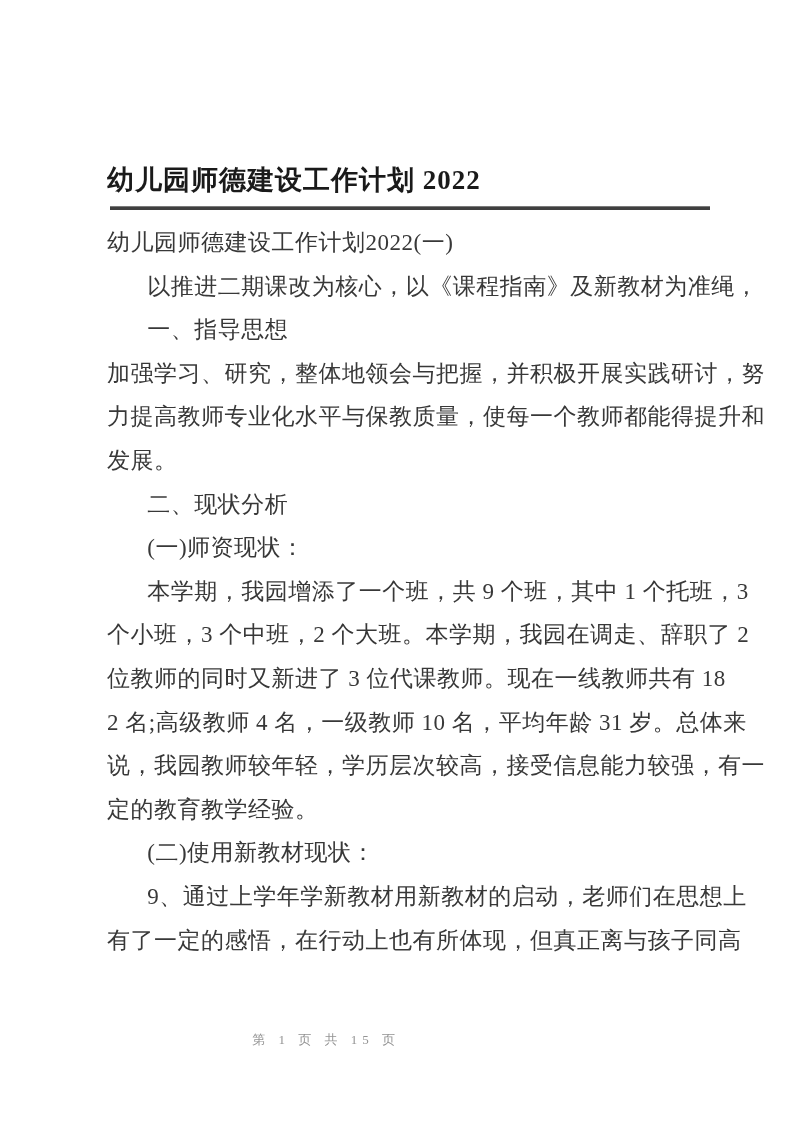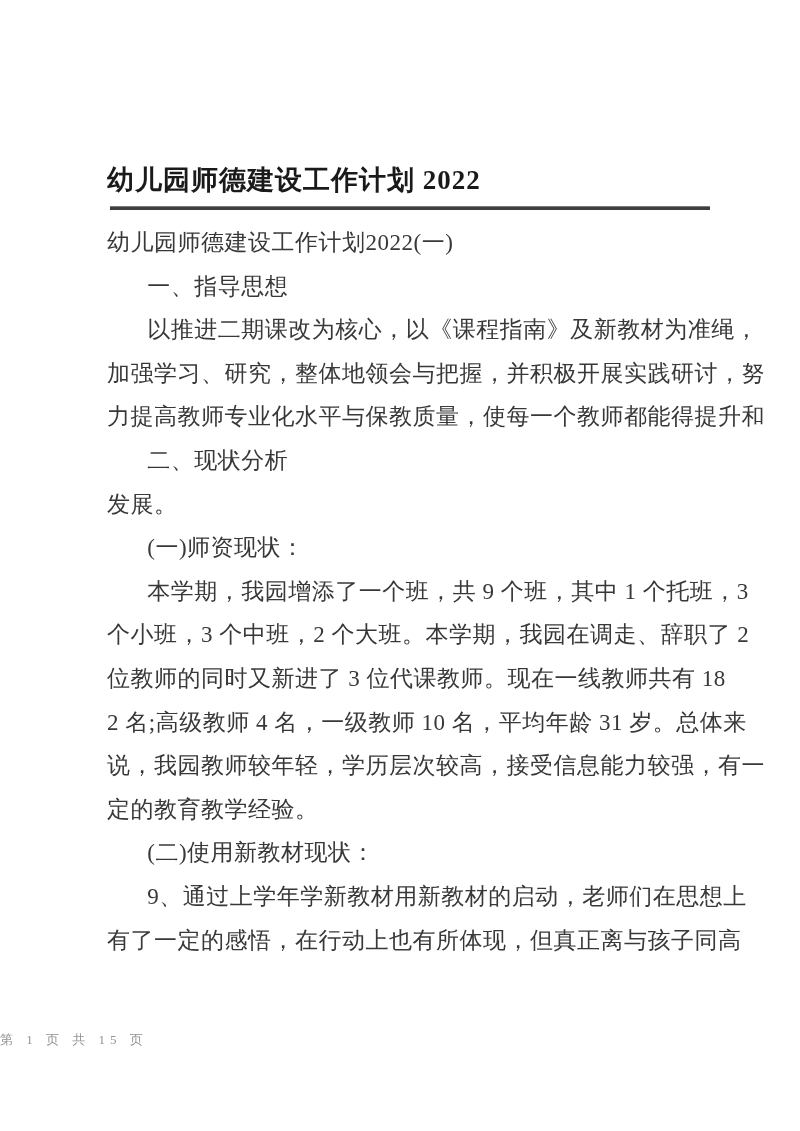--- a/index.html
+++ b/index.html
@@ -50,42 +50,43 @@
     white-space: nowrap;
   }
   .doc-line.indent {
     text-indent: 1.75em;
   }
   .page-footer {
     position: absolute;
     top: 1031px;
     left: 0;
     width: 652px;
+    text-align: center;
     font-size: 13px;
     color: var(--footer-color, #949494);
     letter-spacing: 5px;
   }
 </style>
 </head>
 <body>
 
 <div class="page" style="--bg: #ffffff; --title-color: #1a1a1a; --text-color: #383838; --rule-color: #3f3f3f; --footer-color: #949494;">
 
   <div class="doc-title">幼儿园师德建设工作计划 2022</div>
 
   <div class="title-rule"></div>
 
   <div class="doc-body">
       <div class="doc-line">幼儿园师德建设工作计划2022(一)</div>
+      <div class="doc-line indent">以推进二期课改为核心，以《课程指南》及新教材为准绳，</div>
       <div class="doc-line indent">一、指导思想</div>
-      <div class="doc-line indent">以推进二期课改为核心，以《课程指南》及新教材为准绳，</div>
       <div class="doc-line">加强学习、研究，整体地领会与把握，并积极开展实践研讨，努</div>
       <div class="doc-line">力提高教师专业化水平与保教质量，使每一个教师都能得提升和</div>
+      <div class="doc-line">发展。</div>
       <div class="doc-line indent">二、现状分析</div>
-      <div class="doc-line">发展。</div>
       <div class="doc-line indent">(一)师资现状：</div>
       <div class="doc-line indent">本学期，我园增添了一个班，共 9 个班，其中 1 个托班，3</div>
       <div class="doc-line">个小班，3 个中班，2 个大班。本学期，我园在调走、辞职了 2</div>
       <div class="doc-line">位教师的同时又新进了 3 位代课教师。现在一线教师共有 18</div>
       <div class="doc-line">2 名;高级教师 4 名，一级教师 10 名，平均年龄 31 岁。总体来</div>
       <div class="doc-line">说，我园教师较年轻，学历层次较高，接受信息能力较强，有一</div>
       <div class="doc-line">定的教育教学经验。</div>
       <div class="doc-line indent">(二)使用新教材现状：</div>
       <div class="doc-line indent">9、通过上学年学新教材用新教材的启动，老师们在思想上</div>
       <div class="doc-line">有了一定的感悟，在行动上也有所体现，但真正离与孩子同高</div>

